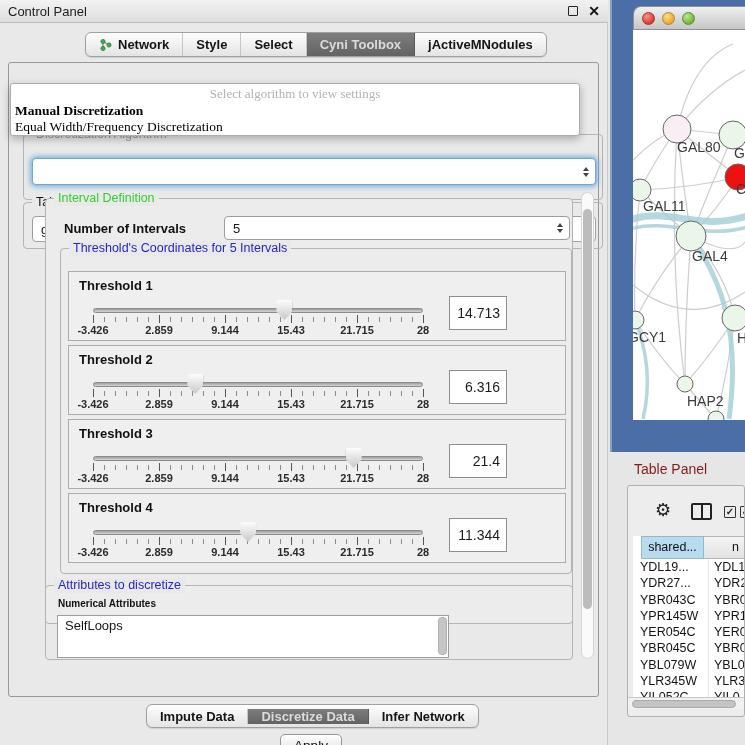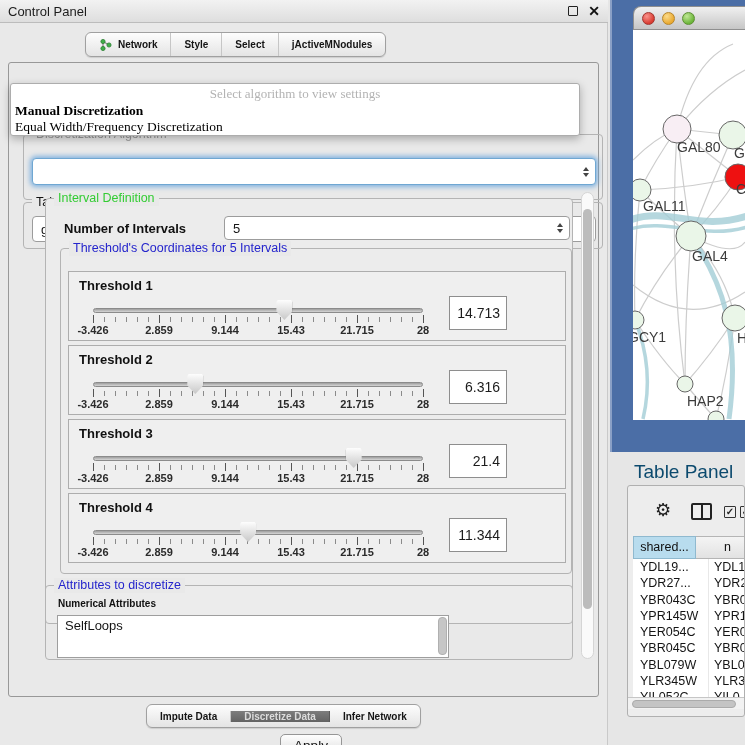--- a/index.html
+++ b/index.html
@@ -22,21 +22,21 @@
   .winbtn-float { width:10px; height:10px; border:1.5px solid #222; border-radius:1px; margin-right:10px; }
   .winbtn-close { font-size:14px; font-weight:bold; color:#111; line-height:1; }
 
   
   .tabstrip { height:25px; display:flex; align-items:stretch;
     border:1px solid #a0a0a0; border-radius:6px; overflow:hidden;
     background:linear-gradient(#fdfdfd,#e4e4e4);
     box-shadow:0 1px 1px rgba(0,0,0,.12); }
   .top-tabs { left:85px; top:32px; }
   .bottom-tabs { left:146px; top:704px; height:24px;align-items:center; }
-  .tab { display:flex; align-items:center; padding:0 13px; font-size:10px; font-weight:bold;
+  .tab { display:flex; align-items:center; padding:0 13px; font-size:13px; font-weight:bold;
     color:#141414; border-right:1px solid #c6c6c6; cursor:default; white-space:nowrap; }
   .tab:last-child { border-right:none; }
   .tab.sel { background:linear-gradient(#7d7d7d,#636363); color:#dcdcdc; border-right-color:#5a5a5a; }
   .tabicon { width:14px; height:14px; margin-right:5px; display:inline-block; }
 
   
   .outer-panel { left:8px; top:62px; width:591px; height:635px;
     border:1px solid #989898; border-radius:3px; background:#e9e9e9; }
 
   
@@ -125,34 +125,34 @@
   .light.green  { background:radial-gradient(circle at 35% 30%, #c0e795, #6cb53a 70%); border:1px solid #5d8f33; }
   .net-content { left:633px; top:30px; width:112px; height:390px; background:#fff; overflow:hidden; }
   .net-content svg { display:block; }
   .eg  { fill:none; stroke:#cdcdcd; stroke-width:1.2; }
   .et8 { fill:none; stroke:#a2cdd6; stroke-width:7;   opacity:.8; }
   .et6 { fill:none; stroke:#a2cdd6; stroke-width:5;   opacity:.8; }
   .et4 { fill:none; stroke:#a2cdd6; stroke-width:3.5; opacity:.8; }
   .nlabel { font-family:"Liberation Sans",sans-serif; font-size:14px; fill:#3c3c3c; }
 
   
-  .tp-title { left:634px; top:461px; font-size:19px; color:#0c4a6e; }
+  .tp-title { left:634px; top:461px; font-size:14px; color:#7f1d1d; }
   .tp-container { left:627px; top:485px; width:118px; height:232px;
     background:#ededed; border:1px solid #b0b0b0; border-radius:3px; overflow:hidden; }
   .tp-gear { position:absolute; left:27px; top:15px; font-size:18px; color:#1f1f1f; line-height:1; }
   .tp-colicon { position:absolute; left:63px; top:17px; width:21px; height:17px;
     border:2px solid #222; border-radius:2px; }
   .tp-colicon::after { content:""; position:absolute; left:50%; top:0; bottom:0; width:2px; background:#222; transform:translateX(-1px); }
   .tp-check { position:absolute; top:20px; width:12px; height:12px; border:1.5px solid #333; border-radius:1px;
     font-size:10px; line-height:10px; text-align:center; color:#222; font-weight:bold; }
   .tp-check.c1 { left:96px; } .tp-check.c2 { left:112px; }
   .tp-table { position:absolute; left:5px; top:50px; width:113px; height:161px; background:#fff; overflow:hidden; }
   .tp-header { display:flex; height:23px; }
   .tp-header .h1 { width:63px; background:#b8dcee; border:1px solid #8fb9cf;
-    font-size:12.5px; color:#111; text-align:center; line-height:21px; }
+    font-size:12.5px; color:#111; text-align:center; line-height:21px;margin-left:8px; }
   .tp-header .h2 { flex:1; background:linear-gradient(#f4f4f4,#e2e2e2); border:1px solid #b5b5b5; border-left:none;
     font-size:12.5px; color:#111; line-height:21px; padding-left:28px; }
   .trow { display:flex; height:16.3px; font-size:12.5px; color:#141414; }
   .trow .c1 { width:75px; padding-left:7px; line-height:16px; white-space:nowrap; overflow:hidden; }
   .trow .c2 { flex:1; padding-left:5px; line-height:16px; border-left:1px solid #e8e8e8; white-space:nowrap; overflow:hidden; }
   .tp-hscroll { position:absolute; left:0; top:211px; width:118px; height:12px;
     background:#f2f2f2; border-top:1px solid #c6c6c6; }
   .tp-hscroll .thumb { position:absolute; left:4px; top:2px; width:104px; height:8px;
     background:#c4c4c4; border:1px solid #ababab; border-radius:4px; }
 </style>
@@ -176,20 +176,23 @@
             <circle cx="4" cy="10.5" r="2.1" fill="#3fae49" stroke="#2c7f34" stroke-width="0.8"></circle>
             <circle cx="10" cy="7" r="2.1" fill="#3fae49" stroke="#2c7f34" stroke-width="0.8"></circle>
           </svg></span>
         <span>Network</span>
       </div>
       <div class="tab">
         <span>Style</span>
       </div>
       <div class="tab">
         <span>Select</span>
+      </div>
+      <div class="tab sel">
+        <span>Cyni Toolbox</span>
       </div>
       <div class="tab">
         <span>jActiveMNodules</span>
       </div>
     </div>
 
   <div class="abs outer-panel">
 
     <div class="group grp-algorithm">
       <span class="legend gray">Discretization Algorithm</span>

